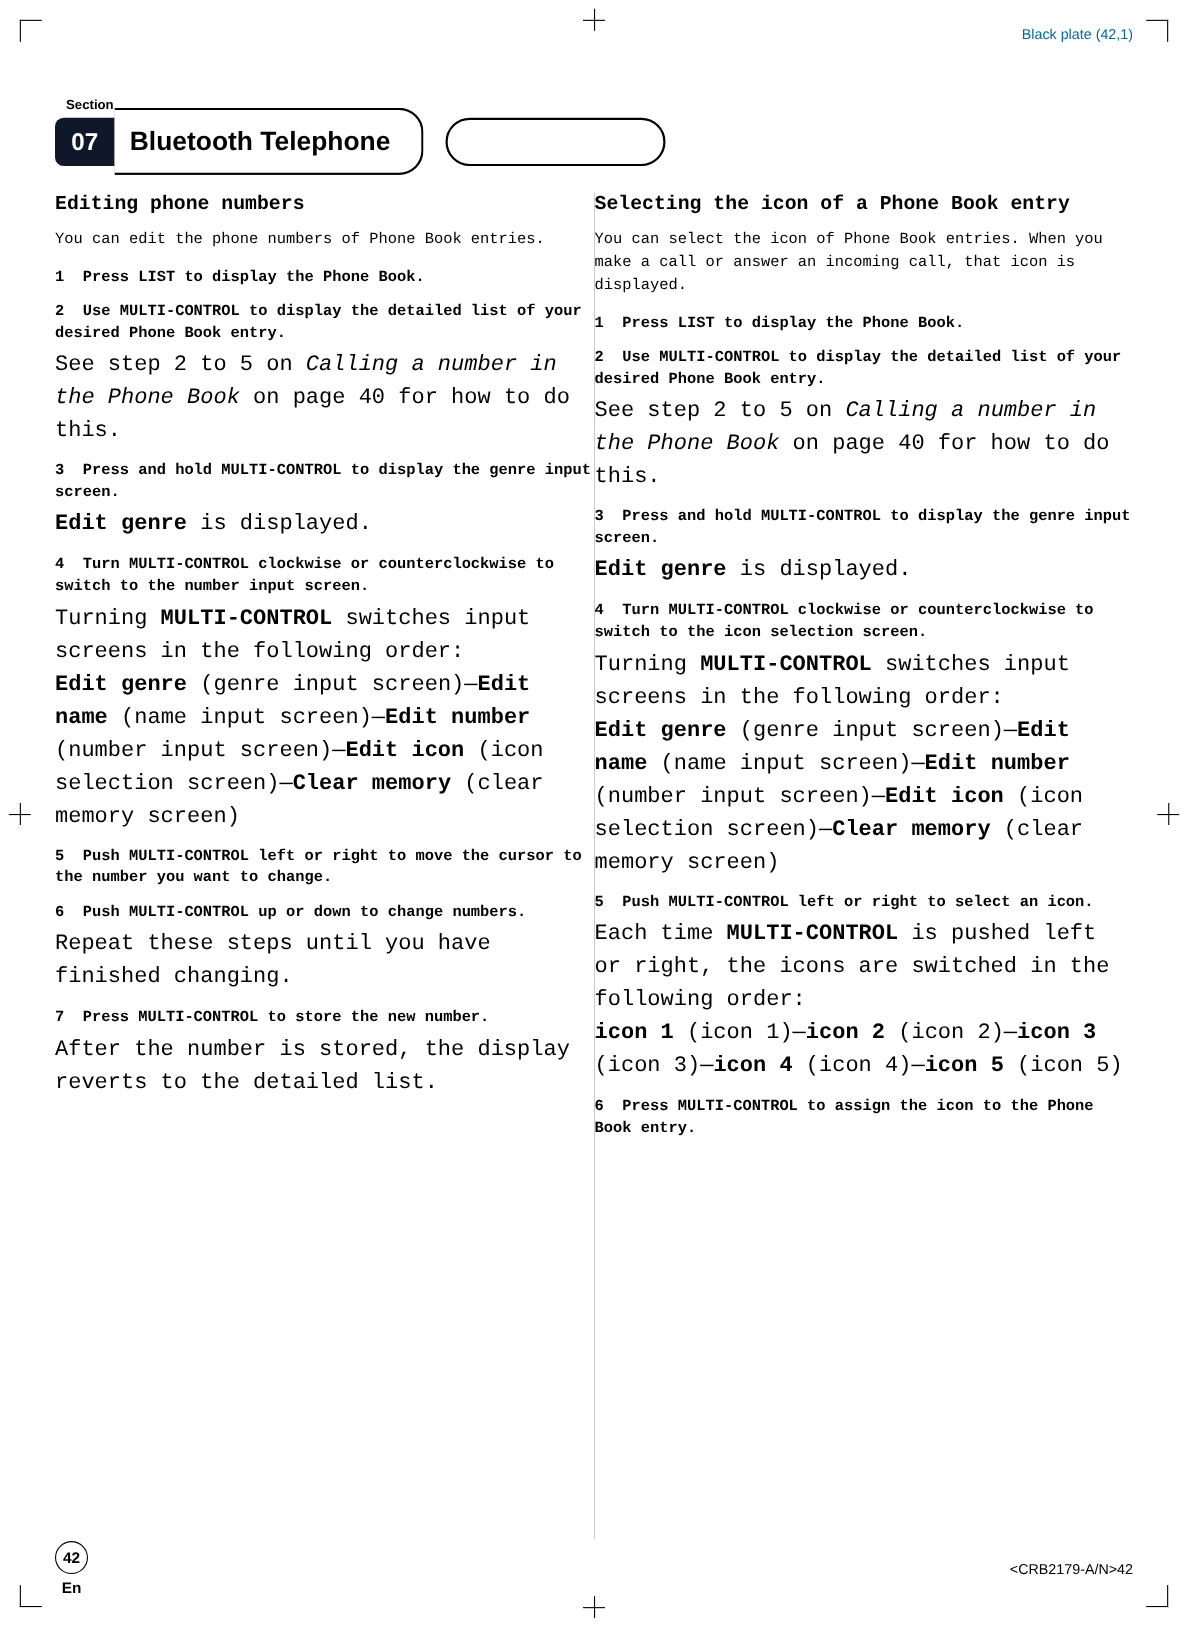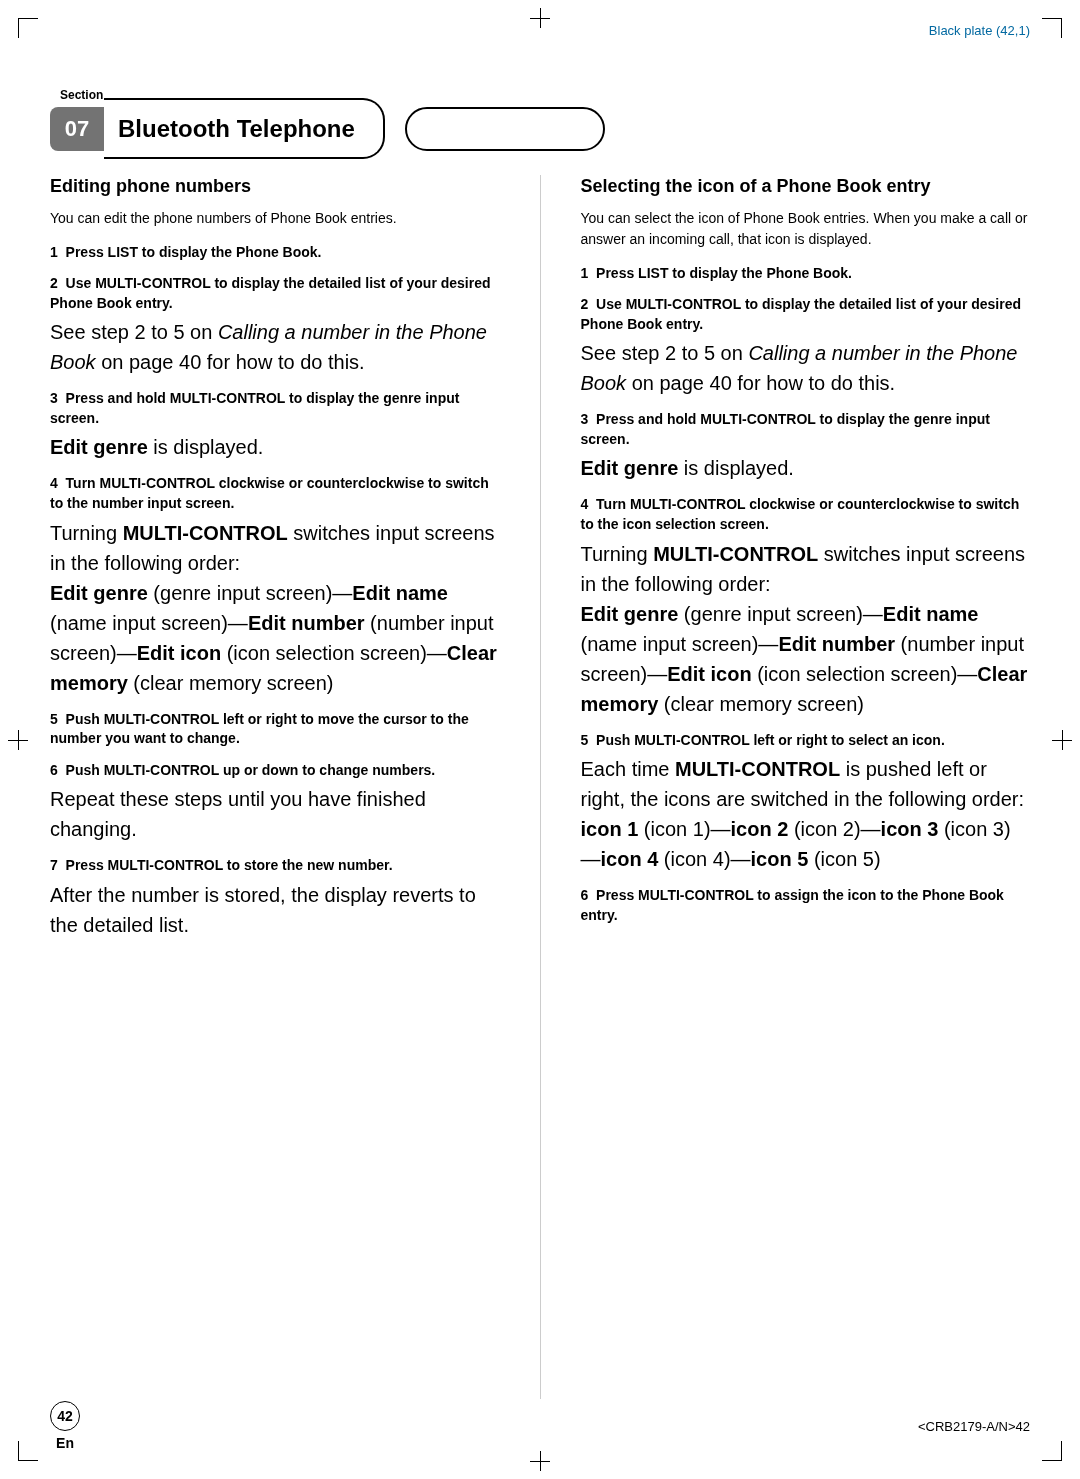--- a/index.html
+++ b/index.html
@@ -84,21 +84,21 @@
 
     .section-header {
       position: absolute;
       top: 98px;
       left: 50px;
       display: flex;
       align-items: center;
       gap: 0;
     }
     .section-number-box {
-      background: #737373;
+      background: #0f172a;
       color: #fff;
       font-size: 22px;
       font-weight: bold;
       width: 54px;
       height: 44px;
       display: flex;
       align-items: center;
       justify-content: center;
       border-radius: 8px 0 0 8px;
       flex-shrink: 0;
@@ -125,21 +125,21 @@
     }
 
     
     .main-content {
       position: absolute;
       top: 175px;
       left: 50px;
       right: 50px;
       bottom: 80px;
       display: flex;
-      gap: 40px;
+      font-family: Liberation Mono, monospace;
     }
 
     .column {
       flex: 1;
     }
 
     
     .section-heading {
       font-size: 18px;
       font-weight: bold;

